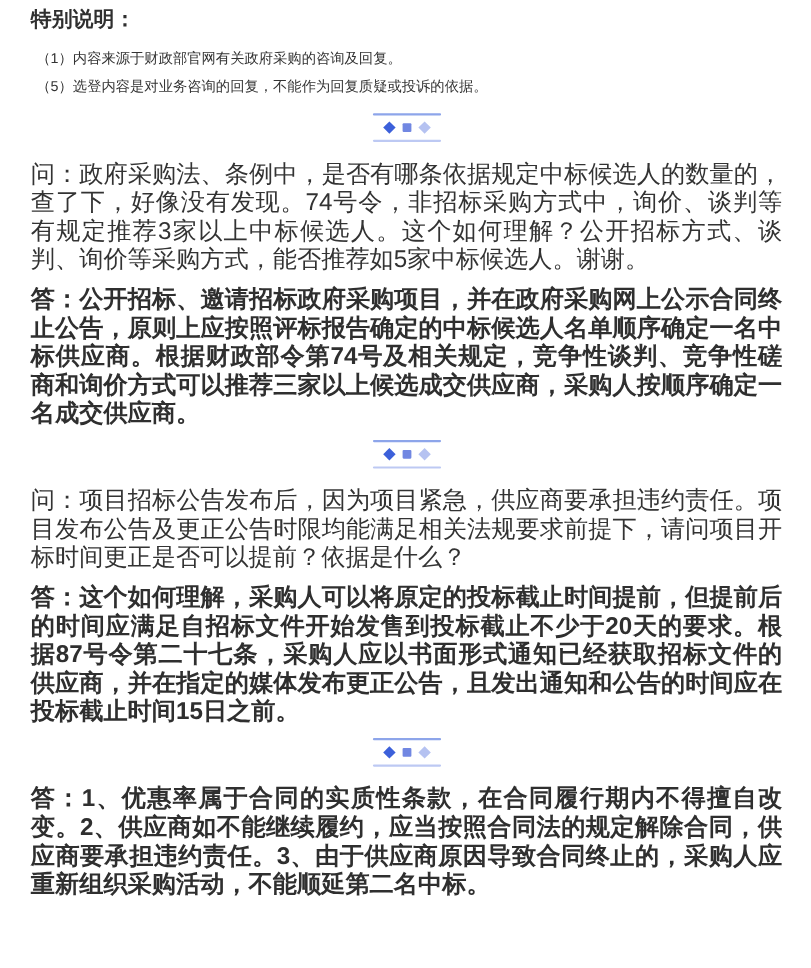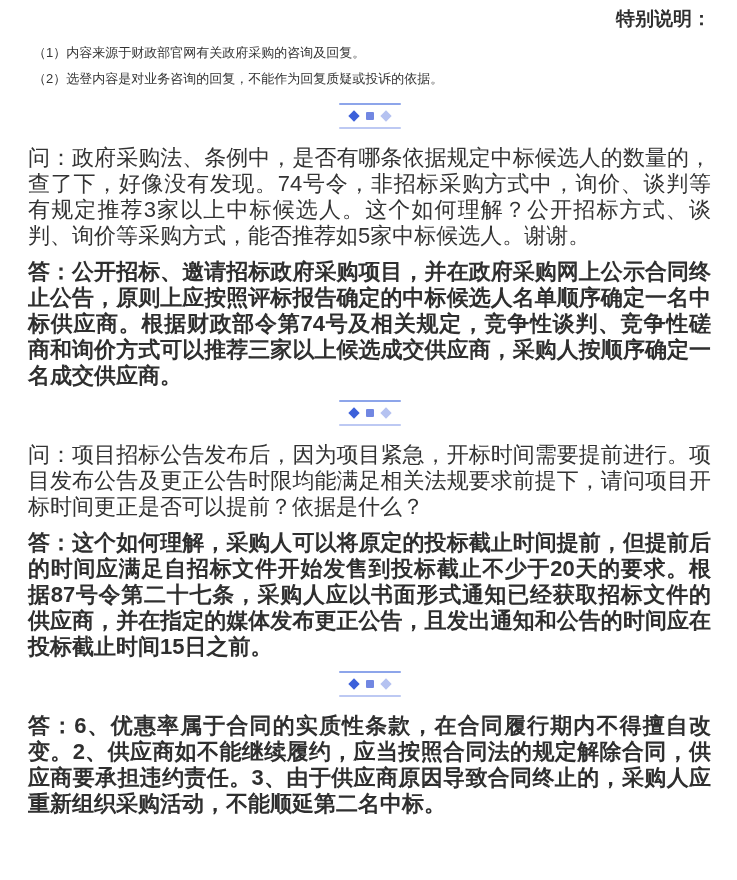--- a/index.html
+++ b/index.html
@@ -19,21 +19,20 @@
     padding: 6px 26px 4px 28px;
     background: #ffffff;
     color: var(--text-color, #333333);
   }
   .page-title {
     font-size: 19px;
     line-height: 26px;
     font-weight: bold;
     color: var(--title-color, #2f2f2f);
     margin: 0 0 8px 0;
-    text-align: right;
   }
   .notes p {
     margin: 0;
     padding-left: 5px;
     font-size: 13px;
     line-height: 26px;
   }
   .qa-text {
     font-size: 22px;
     line-height: 26px;
@@ -80,21 +79,21 @@
 </style>
 </head>
 <body>
 
 <div class="page">
 
   <h1 class="page-title">特别说明：</h1>
 
   <div class="notes">
     <p>（1）内容来源于财政部官网有关政府采购的咨询及回复。</p>
-    <p>（2）选登内容是对业务咨询的回复，不能作为回复质疑或投诉的依据。</p>
+    <p>（5）选登内容是对业务咨询的回复，不能作为回复质疑或投诉的依据。</p>
   </div>
 
   <div class="divider">
     <div class="divider-line top"></div>
     <div class="divider-shapes">
       <span class="shape-diamond dark"></span>
       <span class="shape-square"></span>
       <span class="shape-diamond light"></span>
     </div>
     <div class="divider-line bottom"></div>
@@ -109,31 +108,31 @@
     <div class="divider-line top"></div>
     <div class="divider-shapes">
       <span class="shape-diamond dark"></span>
       <span class="shape-square"></span>
       <span class="shape-diamond light"></span>
     </div>
     <div class="divider-line bottom"></div>
   </div>
 
   <div class="qa-section">
-    <p class="qa-text question">问：项目招标公告发布后，因为项目紧急，开标时间需要提前进行。项目发布公告及更正公告时限均能满足相关法规要求前提下，请问项目开标时间更正是否可以提前？依据是什么？</p>
+    <p class="qa-text question">问：项目招标公告发布后，因为项目紧急，供应商要承担违约责任。项目发布公告及更正公告时限均能满足相关法规要求前提下，请问项目开标时间更正是否可以提前？依据是什么？</p>
     <p class="qa-text answer">答：这个如何理解，采购人可以将原定的投标截止时间提前，但提前后的时间应满足自招标文件开始发售到投标截止不少于20天的要求。根据87号令第二十七条，采购人应以书面形式通知已经获取招标文件的供应商，并在指定的媒体发布更正公告，且发出通知和公告的时间应在投标截止时间15日之前。</p>
   </div>
 
   <div class="divider">
     <div class="divider-line top"></div>
     <div class="divider-shapes">
       <span class="shape-diamond dark"></span>
       <span class="shape-square"></span>
       <span class="shape-diamond light"></span>
     </div>
     <div class="divider-line bottom"></div>
   </div>
 
   <div class="qa-section">
-    <p class="qa-text answer">答：6、优惠率属于合同的实质性条款，在合同履行期内不得擅自改变。2、供应商如不能继续履约，应当按照合同法的规定解除合同，供应商要承担违约责任。3、由于供应商原因导致合同终止的，采购人应重新组织采购活动，不能顺延第二名中标。</p>
+    <p class="qa-text answer">答：1、优惠率属于合同的实质性条款，在合同履行期内不得擅自改变。2、供应商如不能继续履约，应当按照合同法的规定解除合同，供应商要承担违约责任。3、由于供应商原因导致合同终止的，采购人应重新组织采购活动，不能顺延第二名中标。</p>
   </div>
 
 </div>
 
 </body></html>

